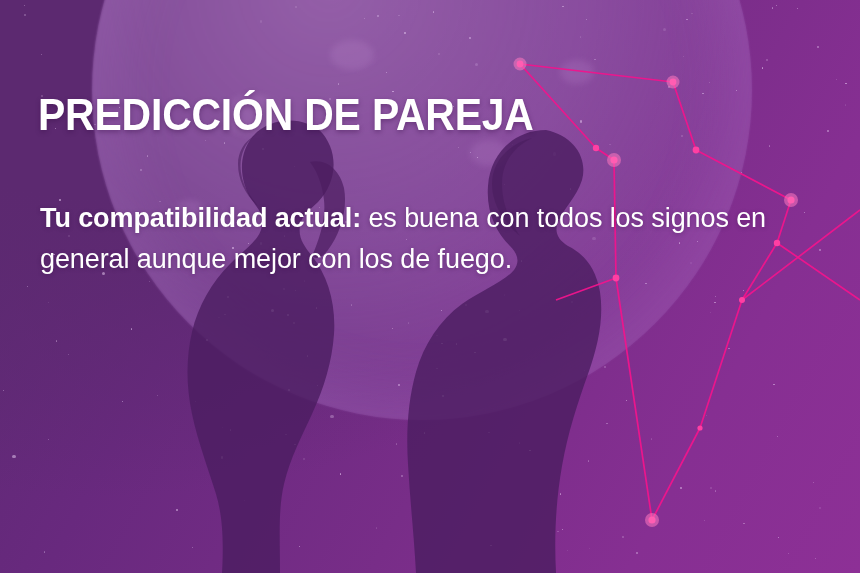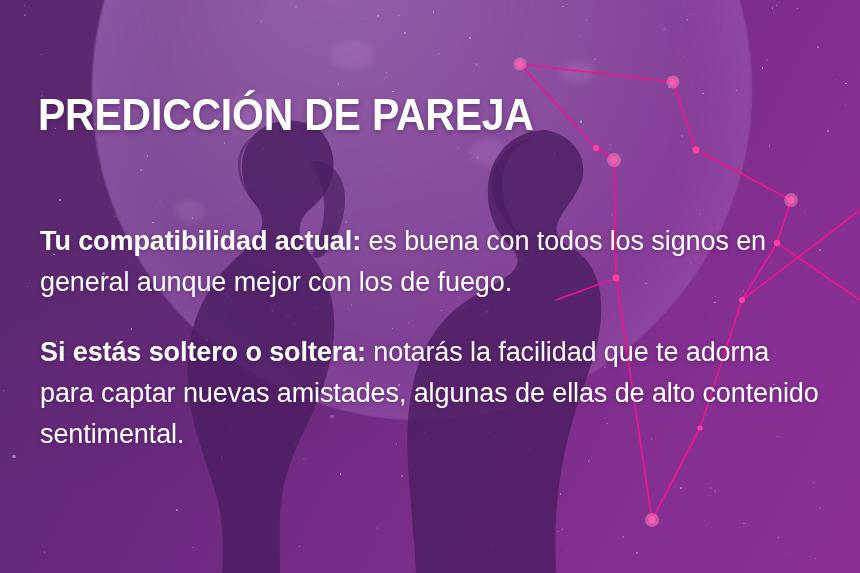--- a/index.html
+++ b/index.html
@@ -50,21 +50,20 @@
     font-size:44px;line-height:48px;font-weight:700;color:#ffffff;
     letter-spacing:-0.2px;transform:scaleX(.93);transform-origin:left center;
     text-shadow:0 2px 6px rgba(52,13,68,.40);
     white-space:nowrap;
   }
   .body{
     position:absolute;left:40px;top:198px;width:790px;
     color:#ffffff;font-size:27px;line-height:41px;font-weight:400;
     letter-spacing:-0.1px;
     text-shadow:0 1px 4px rgba(52,13,68,.38);
-    margin-top:23px;
   }
   .body p{margin:0 0 29px 0;}
   .body p:last-child{margin-bottom:0;}
   .body b{font-weight:700;}
   .para-inner{display:inline;}
 </style>
 </head>
 <body>
 
 <div id="card">
@@ -346,18 +345,15 @@
     </g>
   </svg>
 
 
   <div class="title">PREDICCIÓN DE PAREJA</div>
 
   <div class="body">
     <p>
       <b>Tu compatibilidad actual:</b><span class="para-inner"> es buena con todos los signos en general aunque mejor con los de fuego.</span>
     </p>
-    <p>
-      <b>Si estás soltero o soltera:</b><span class="para-inner"> notarás la facilidad que te adorna para captar nuevas amistades, algunas de ellas de alto contenido sentimental.</span>
-    </p>
   </div>
 
 </div>
 
 </body></html>

